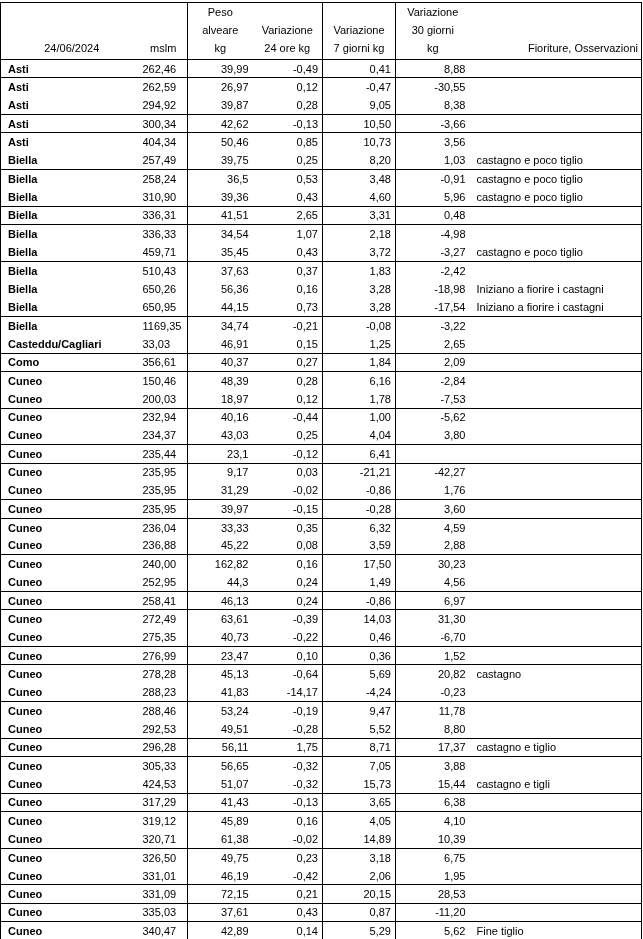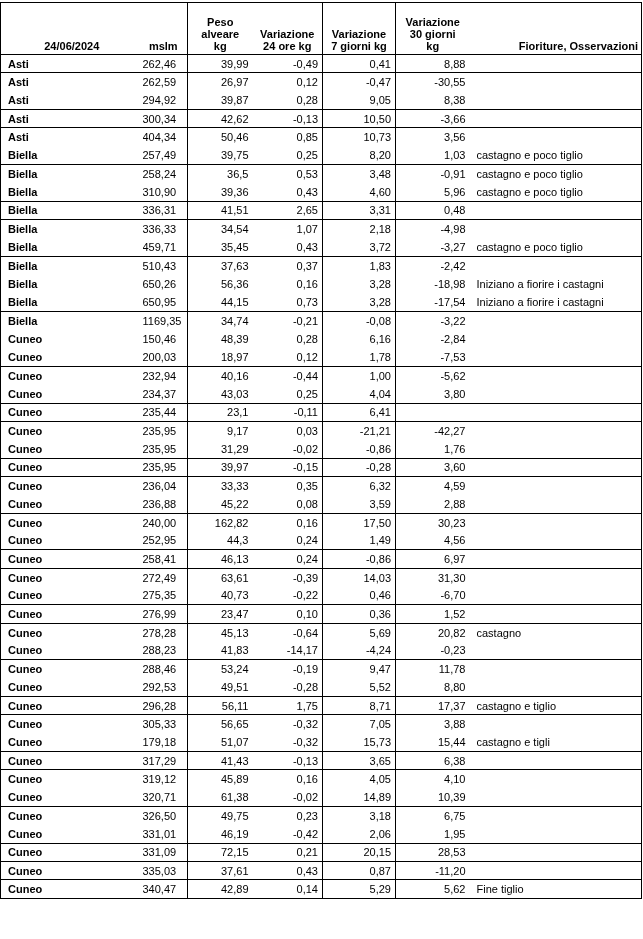--- a/index.html
+++ b/index.html
@@ -16,25 +16,25 @@
     table-layout: fixed;
     width: 641px;
     margin: 2px 0 0 0;
     border: 1px solid #000000;
     font-family: "Liberation Sans", "DejaVu Sans", sans-serif;
     font-size: 11px;
     color: #000000;
   }
   thead tr { height: 52px; }
   th {
-    font-weight: bold;
+    font-weight: normal;
     vertical-align: bottom;
     text-align: center;
     white-space: pre-line;
-    line-height: 12px;
+    line-height: 18px;
     padding: 0 0 2px 0;
     border-bottom: 1px solid #000000;
     overflow: hidden;
   }
   tbody tr { height: 18.35px; }
   td {
     padding: 0;
     white-space: nowrap;
     overflow: hidden;
     vertical-align: middle;
@@ -208,20 +208,38 @@
   </tr>
       <tr>
     <td class="c-loc">Biella</td>
     <td class="c-mslm b-r">1169,35</td>
     <td class="c-num">34,74</td>
     <td class="c-num b-r">-0,21</td>
     <td class="c-num b-r">-0,08</td>
     <td class="c-num">-3,22</td>
     <td class="c-obs"></td>
   </tr>
+      <tr class="sep">
+    <td class="c-loc">Casteddu/Cagliari</td>
+    <td class="c-mslm b-r">33,03</td>
+    <td class="c-num">46,91</td>
+    <td class="c-num b-r">0,15</td>
+    <td class="c-num b-r">1,25</td>
+    <td class="c-num">2,65</td>
+    <td class="c-obs"></td>
+  </tr>
+      <tr class="sep">
+    <td class="c-loc">Como</td>
+    <td class="c-mslm b-r">356,61</td>
+    <td class="c-num">40,37</td>
+    <td class="c-num b-r">0,27</td>
+    <td class="c-num b-r">1,84</td>
+    <td class="c-num">2,09</td>
+    <td class="c-obs"></td>
+  </tr>
       <tr>
     <td class="c-loc">Cuneo</td>
     <td class="c-mslm b-r">150,46</td>
     <td class="c-num">48,39</td>
     <td class="c-num b-r">0,28</td>
     <td class="c-num b-r">6,16</td>
     <td class="c-num">-2,84</td>
     <td class="c-obs"></td>
   </tr>
       <tr class="sep">
@@ -248,21 +266,21 @@
     <td class="c-num">43,03</td>
     <td class="c-num b-r">0,25</td>
     <td class="c-num b-r">4,04</td>
     <td class="c-num">3,80</td>
     <td class="c-obs"></td>
   </tr>
       <tr class="sep">
     <td class="c-loc">Cuneo</td>
     <td class="c-mslm b-r">235,44</td>
     <td class="c-num">23,1</td>
-    <td class="c-num b-r">-0,11</td>
+    <td class="c-num b-r">-0,12</td>
     <td class="c-num b-r">6,41</td>
     <td class="c-num"></td>
     <td class="c-obs"></td>
   </tr>
       <tr>
     <td class="c-loc">Cuneo</td>
     <td class="c-mslm b-r">235,95</td>
     <td class="c-num">9,17</td>
     <td class="c-num b-r">0,03</td>
     <td class="c-num b-r">-21,21</td>
@@ -408,21 +426,21 @@
     <td class="c-loc">Cuneo</td>
     <td class="c-mslm b-r">305,33</td>
     <td class="c-num">56,65</td>
     <td class="c-num b-r">-0,32</td>
     <td class="c-num b-r">7,05</td>
     <td class="c-num">3,88</td>
     <td class="c-obs"></td>
   </tr>
       <tr class="sep">
     <td class="c-loc">Cuneo</td>
-    <td class="c-mslm b-r">179,18</td>
+    <td class="c-mslm b-r">424,53</td>
     <td class="c-num">51,07</td>
     <td class="c-num b-r">-0,32</td>
     <td class="c-num b-r">15,73</td>
     <td class="c-num">15,44</td>
     <td class="c-obs">castagno e tigli</td>
   </tr>
       <tr class="sep">
     <td class="c-loc">Cuneo</td>
     <td class="c-mslm b-r">317,29</td>
     <td class="c-num">41,43</td>

